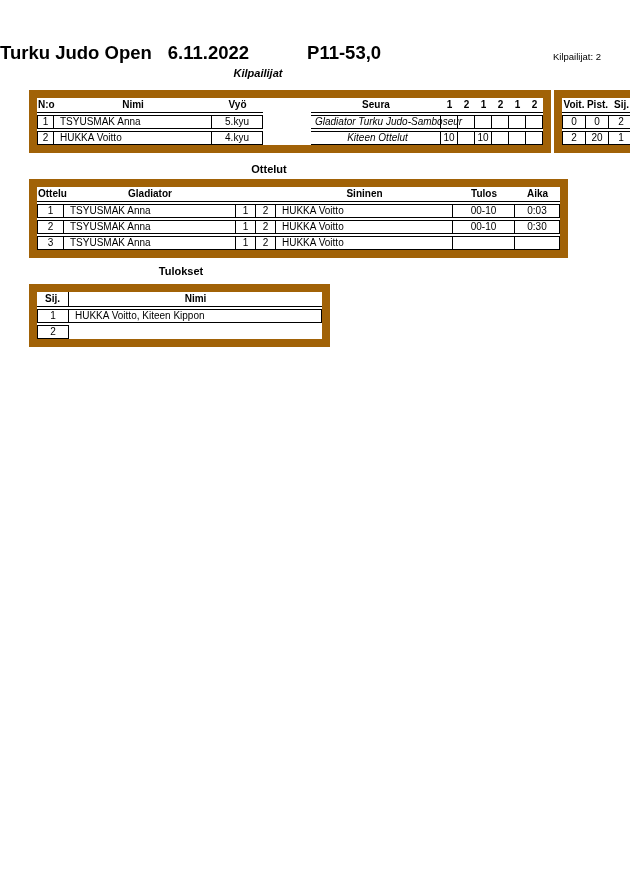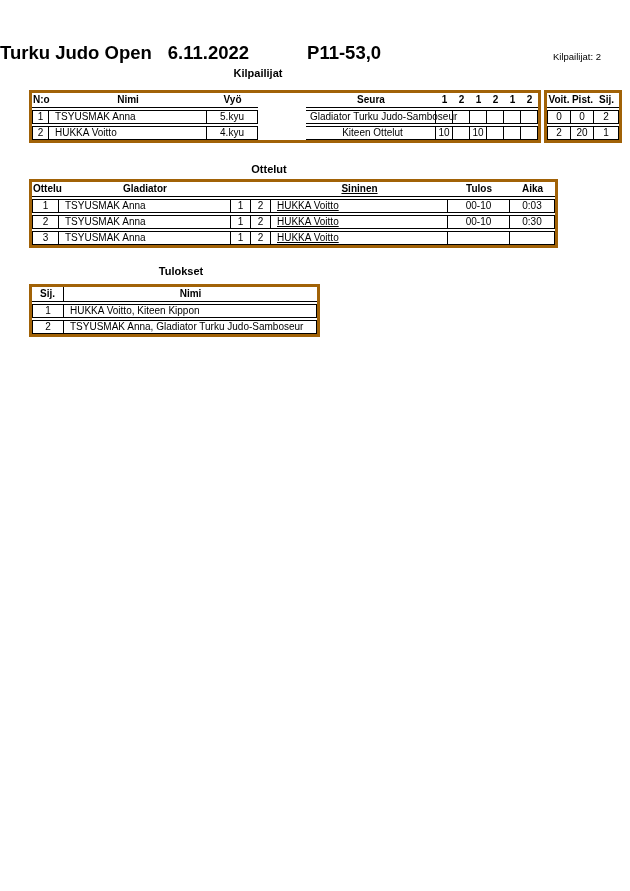--- a/index.html
+++ b/index.html
@@ -17,46 +17,46 @@
   .doc-title {
     top: 43px; left: 0; width: 630px;
     display: flex; justify-content: flex-start; align-items: baseline;
     font-weight: bold; font-size: 18.5px; line-height: 20px;
     white-space: pre;
   }
   .doc-title .t-date { margin-left: 16px; }
   .doc-title .t-cat  { margin-left: 58px; }
 
   .sec-title { font-weight: bold; font-size: 11px; text-align: center; }
-  #st-kilpailijat { top: 67px;  left: 0; width: 516px; }
+  #st-kilpailijat { top: 67px;  left: 0; width: 516px; font-style: italic; }
   #st-ottelut     { top: 163px; left: 0; width: 538px; }
   #st-tulokset    { top: 265px; left: 0; width: 362px; text-align: center; }
 
   #count-label { top: 51px; right: 29px; font-size: 9.5px; }
 
   
-  .tbox { border: 3px solid #a16207; background: transparent; }
+  .tbox { border: 8px solid #a16207; background: transparent; }
   .trow { display: flex; }
   .hrow { height: 15px; }
   .hrow > div {
     border-bottom: 1px solid #000;
     font-weight: bold; font-size: 10px; line-height: 14px;
     text-align: center; overflow: visible;
   }
   .drow { height: 14px; margin-top: 2px; }
   .drow > div {
     border-top: 1px solid #000; border-bottom: 1px solid #000;
     border-right: 1px solid #000;
     font-size: 10px; line-height: 12px; text-align: center;
     overflow: visible;
   }
   .drow > div:first-child { border-left: 1px solid #000; }
 
   .left  { text-align: left !important; padding-left: 6px; }
-  .club  { text-align: left; padding-left: 4px; }
+  .club  { text-align: left; padding-left: 4px; font-style: italic; }
   .hleft { text-align: left !important; padding-left: 1px; white-space: nowrap; }
   .hdiv  { border-right: 1px solid #000; }
   .ovf   { position: relative; z-index: -1; white-space: pre; }
 
   
   #competitors-table { top: 90px; left: 29px; display: flex; align-items: flex-start; }
   #voit-box { margin-left: 3px; }
   .c-no    { width: 17px; }
   .c-nimi  { width: 158px; }
   .c-vyo   { width: 51px; }
@@ -65,21 +65,21 @@
   .c-voit  { width: 24px; }
   .c-pist  { width: 23px; }
   .c-sij   { width: 25px; }
 
   
   #matches-table { top: 179px; left: 29px; }
   .c-ott   { width: 27px; }
   .c-valk  { width: 172px; }
   .c-ws    { width: 20px; }
   .c-bs    { width: 20px; }
-  .c-sin   { width: 177px; text-decoration: underline; }
+  .c-sin   { width: 177px; }
   .c-tulos { width: 62px; }
   .c-aika  { width: 45px; }
 
   
   #results-table { top: 284px; left: 29px; }
   .c-rsij  { width: 32px; }
   .c-rnimi { width: 253px; }
 </style>
 </head>
 <body>
@@ -198,15 +198,14 @@
   <div class="trow hrow">
     <div class="c-rsij hdiv">Sij.</div>
     <div class="c-rnimi">Nimi</div>
   </div>
   <div class="trow drow">
     <div class="c-rsij">1</div>
     <div class="c-rnimi left">HUKKA Voitto, Kiteen Kippon</div>
   </div>
   <div class="trow drow">
     <div class="c-rsij">2</div>
-    <div class="c-rnimi left"><span class="ovf">TSYUSMAK Anna, Gladiator Turku Judo-Samboseur</span></div>
   </div>
 </div>
 
 </body></html>

